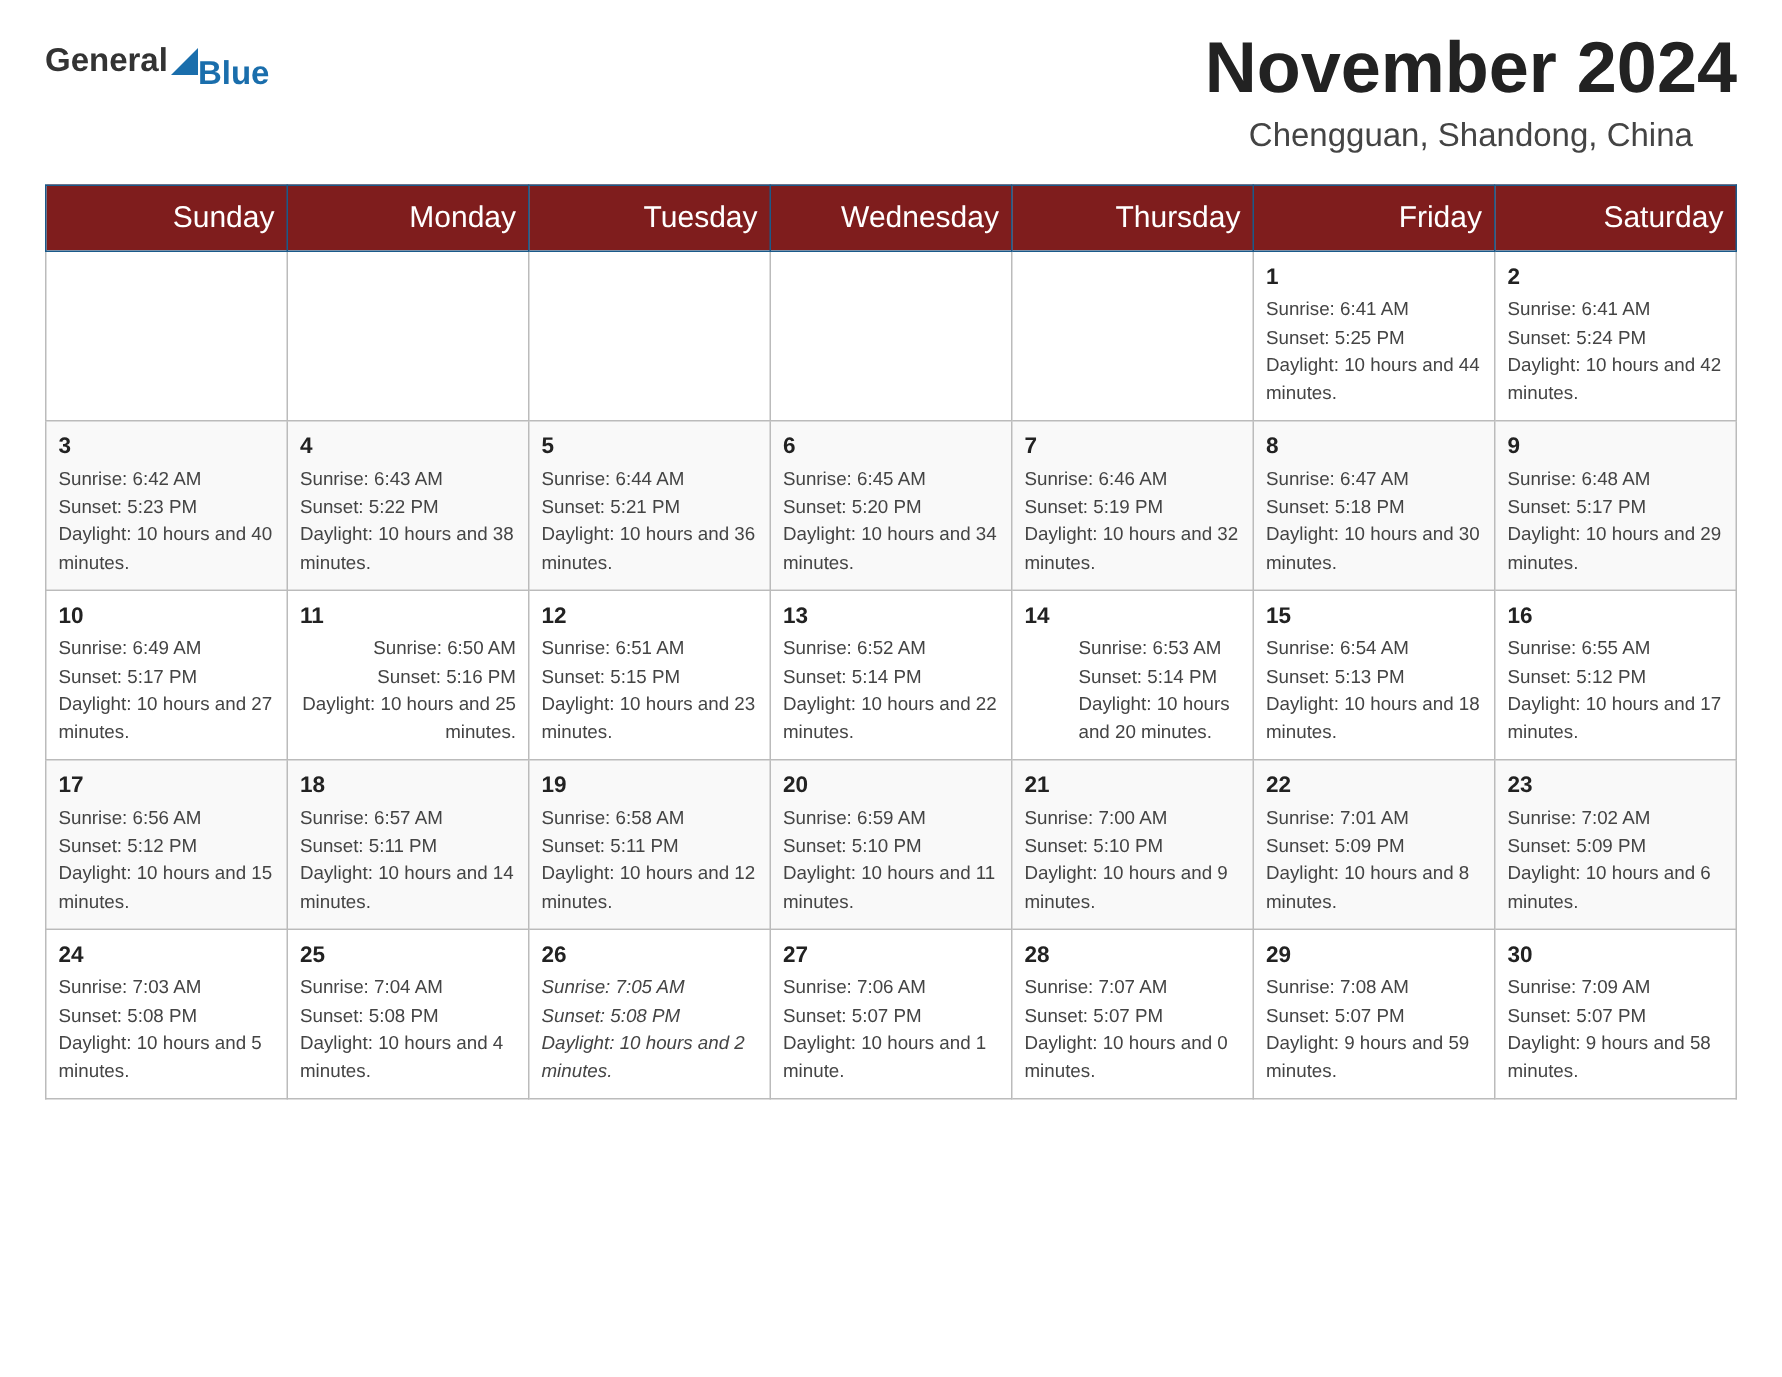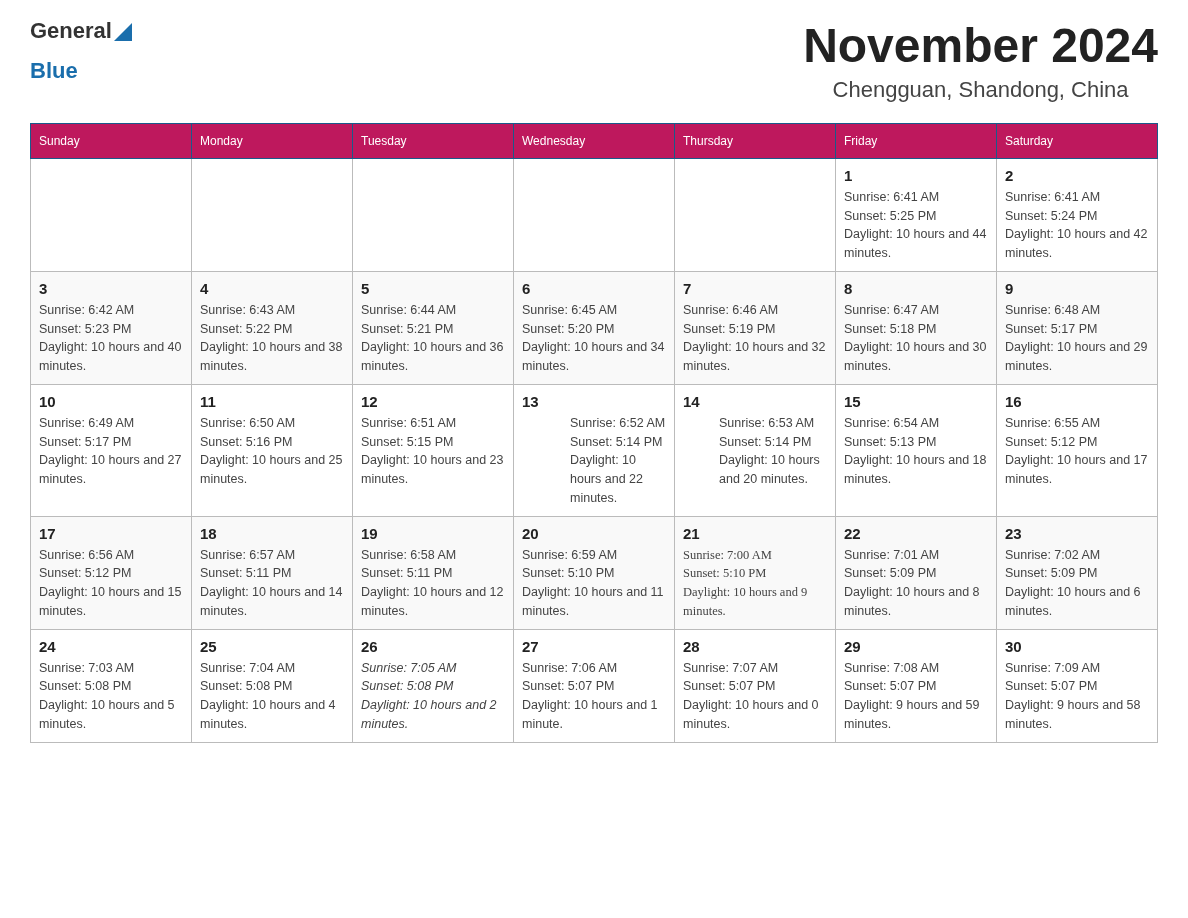--- a/index.html
+++ b/index.html
@@ -16,21 +16,20 @@
       align-items: flex-start;
       margin-bottom: 20px;
     }
     .logo {
       display: flex;
       align-items: center;
       gap: 4px;
     }
     .logo-text-wrapper {
       display: flex;
-      flex-direction: column;
     }
     .logo-line1 {
       font-size: 22px;
       font-weight: bold;
       color: #333;
       line-height: 1;
       display: flex;
       align-items: center;
     }
     .logo-line2 {
@@ -53,26 +52,26 @@
       font-size: 22px;
       color: #444;
       margin-top: 4px;
     }
     .calendar {
       width: 100%;
       border-collapse: collapse;
       border: 1px solid #999;
     }
     .calendar th {
-      background: #be185d;
+      background: #7f1d1d;
       color: #fff;
       padding: 10px 8px;
-      font-size: 12px;
+      font-size: 20px;
       font-weight: normal;
-      text-align: left;
+      text-align: right;
       border: 1px solid #1a5a8a;
     }
     .calendar td {
       vertical-align: top;
       padding: 8px;
       border: 1px solid #bbb;
       width: calc(100% / 7);
       min-height: 100px;
       font-size: 13px;
       color: #333;
@@ -201,33 +200,33 @@
       </tr>
       <tr class="week-row">
         <td>
           <span class="day-number">10</span>
           <div class="day-info" style="white-space: pre-line;">Sunrise: 6:49 AM
 Sunset: 5:17 PM
 Daylight: 10 hours and 27 minutes.</div>
         </td>
         <td>
           <span class="day-number">11</span>
-          <div class="day-info" style="white-space: pre-line;">Sunrise: 6:50 AM
+          <div class="day-info" style="white-space: pre-line; text-align: right;">Sunrise: 6:50 AM
 Sunset: 5:16 PM
 Daylight: 10 hours and 25 minutes.</div>
         </td>
         <td>
           <span class="day-number">12</span>
           <div class="day-info" style="white-space: pre-line;">Sunrise: 6:51 AM
 Sunset: 5:15 PM
 Daylight: 10 hours and 23 minutes.</div>
         </td>
         <td>
           <span class="day-number">13</span>
-          <div class="day-info" style="white-space: pre-line; margin-left: 48px;">Sunrise: 6:52 AM
+          <div class="day-info" style="white-space: pre-line;">Sunrise: 6:52 AM
 Sunset: 5:14 PM
 Daylight: 10 hours and 22 minutes.</div>
         </td>
         <td>
           <span class="day-number">14</span>
           <div class="day-info" style="white-space: pre-line; margin-left: 36px;">Sunrise: 6:53 AM
 Sunset: 5:14 PM
 Daylight: 10 hours and 20 minutes.</div>
         </td>
         <td>
@@ -263,21 +262,21 @@
 Daylight: 10 hours and 12 minutes.</div>
         </td>
         <td>
           <span class="day-number">20</span>
           <div class="day-info" style="white-space: pre-line;">Sunrise: 6:59 AM
 Sunset: 5:10 PM
 Daylight: 10 hours and 11 minutes.</div>
         </td>
         <td>
           <span class="day-number">21</span>
-          <div class="day-info" style="white-space: pre-line; font-family: Liberation Serif, serif;">Sunrise: 7:00 AM
+          <div class="day-info" style="white-space: pre-line;">Sunrise: 7:00 AM
 Sunset: 5:10 PM
 Daylight: 10 hours and 9 minutes.</div>
         </td>
         <td>
           <span class="day-number">22</span>
           <div class="day-info" style="white-space: pre-line;">Sunrise: 7:01 AM
 Sunset: 5:09 PM
 Daylight: 10 hours and 8 minutes.</div>
         </td>
         <td>

